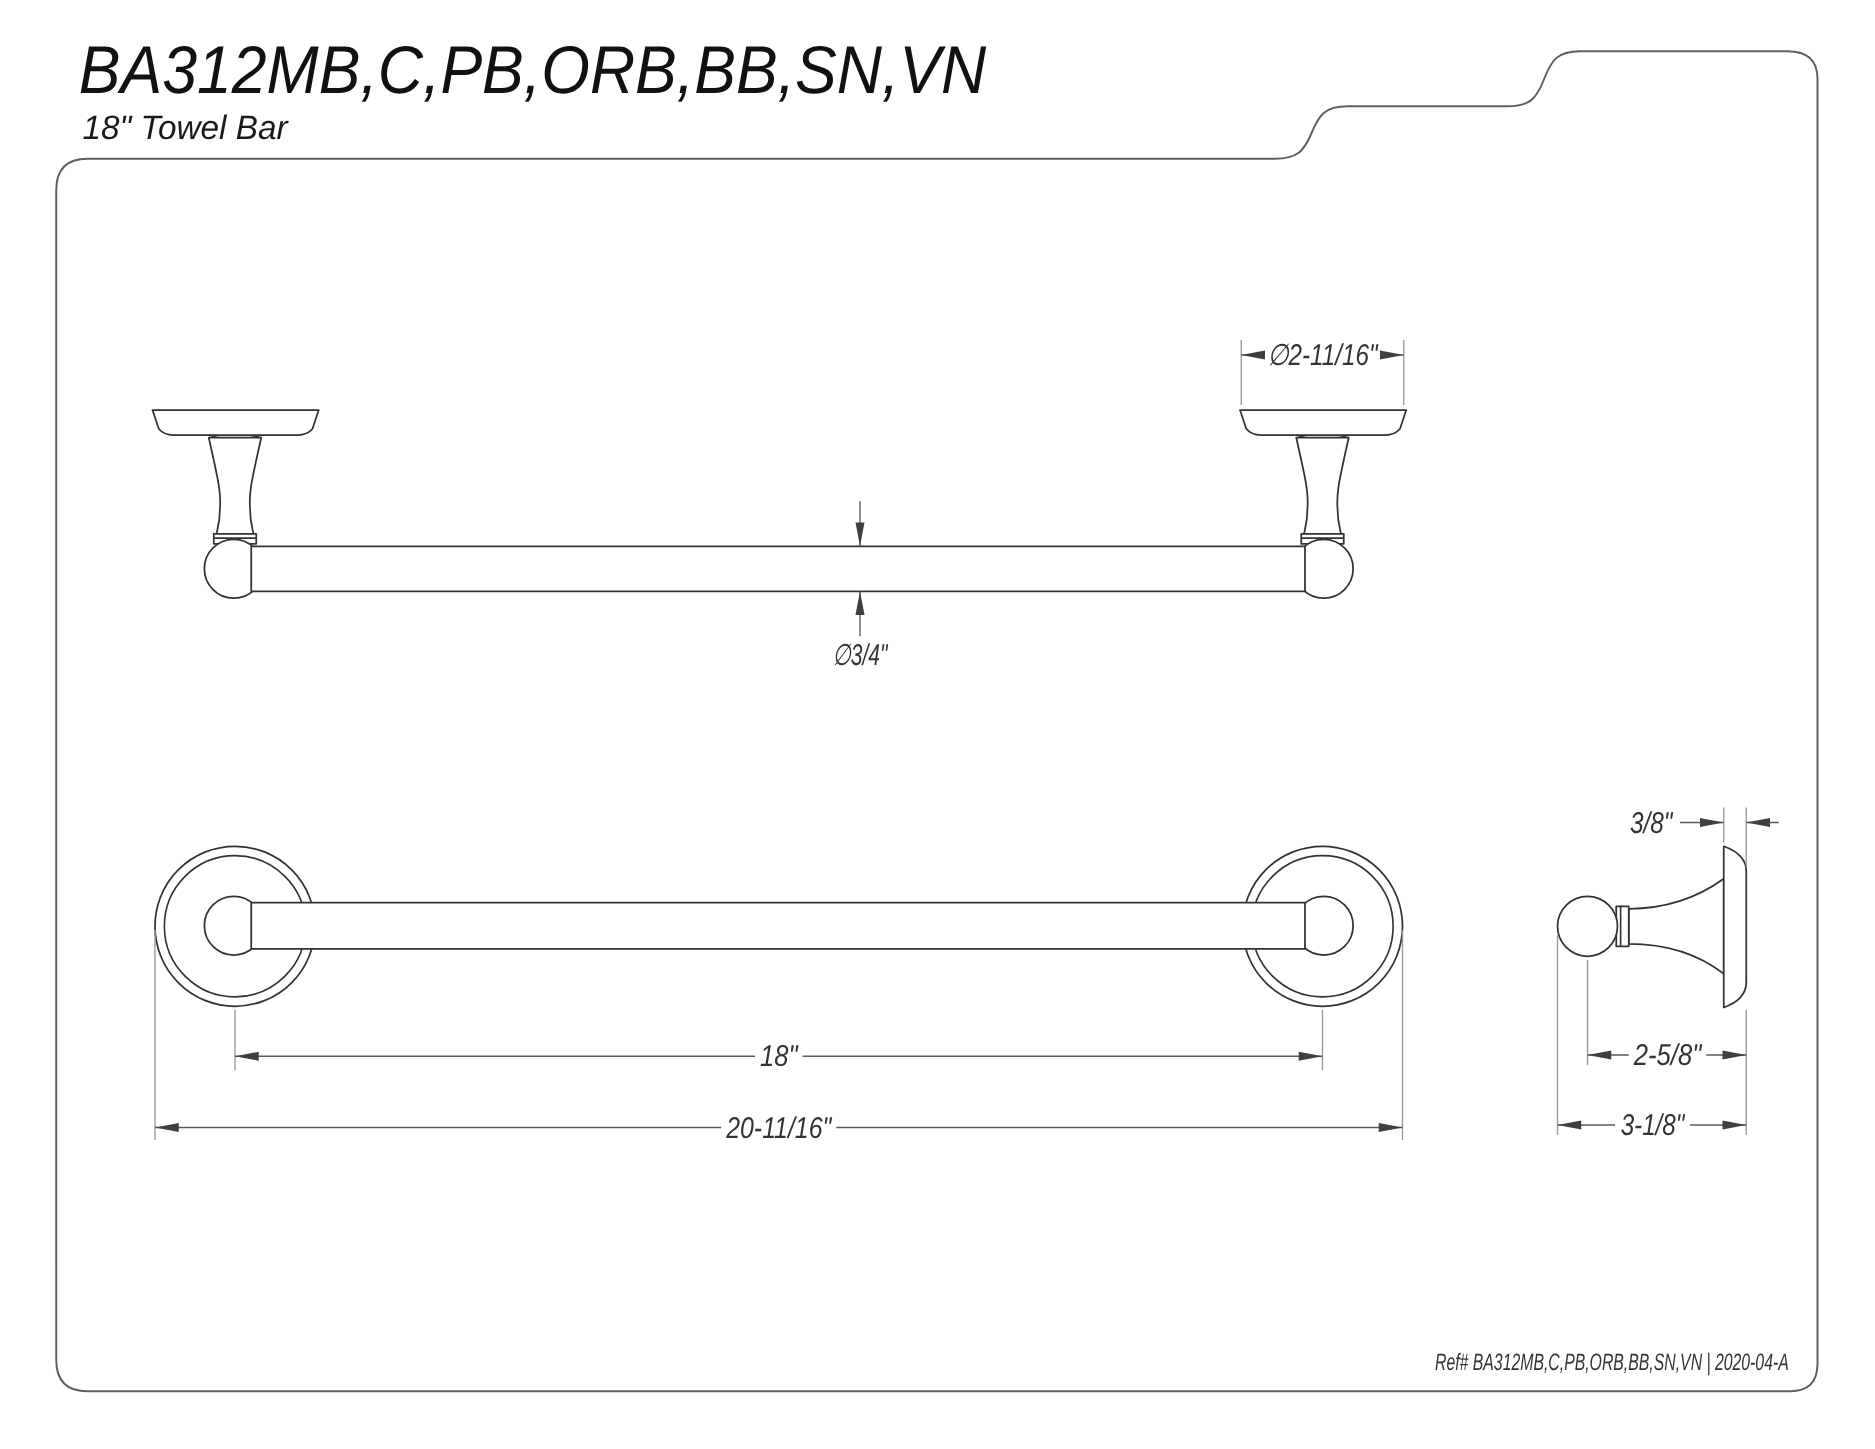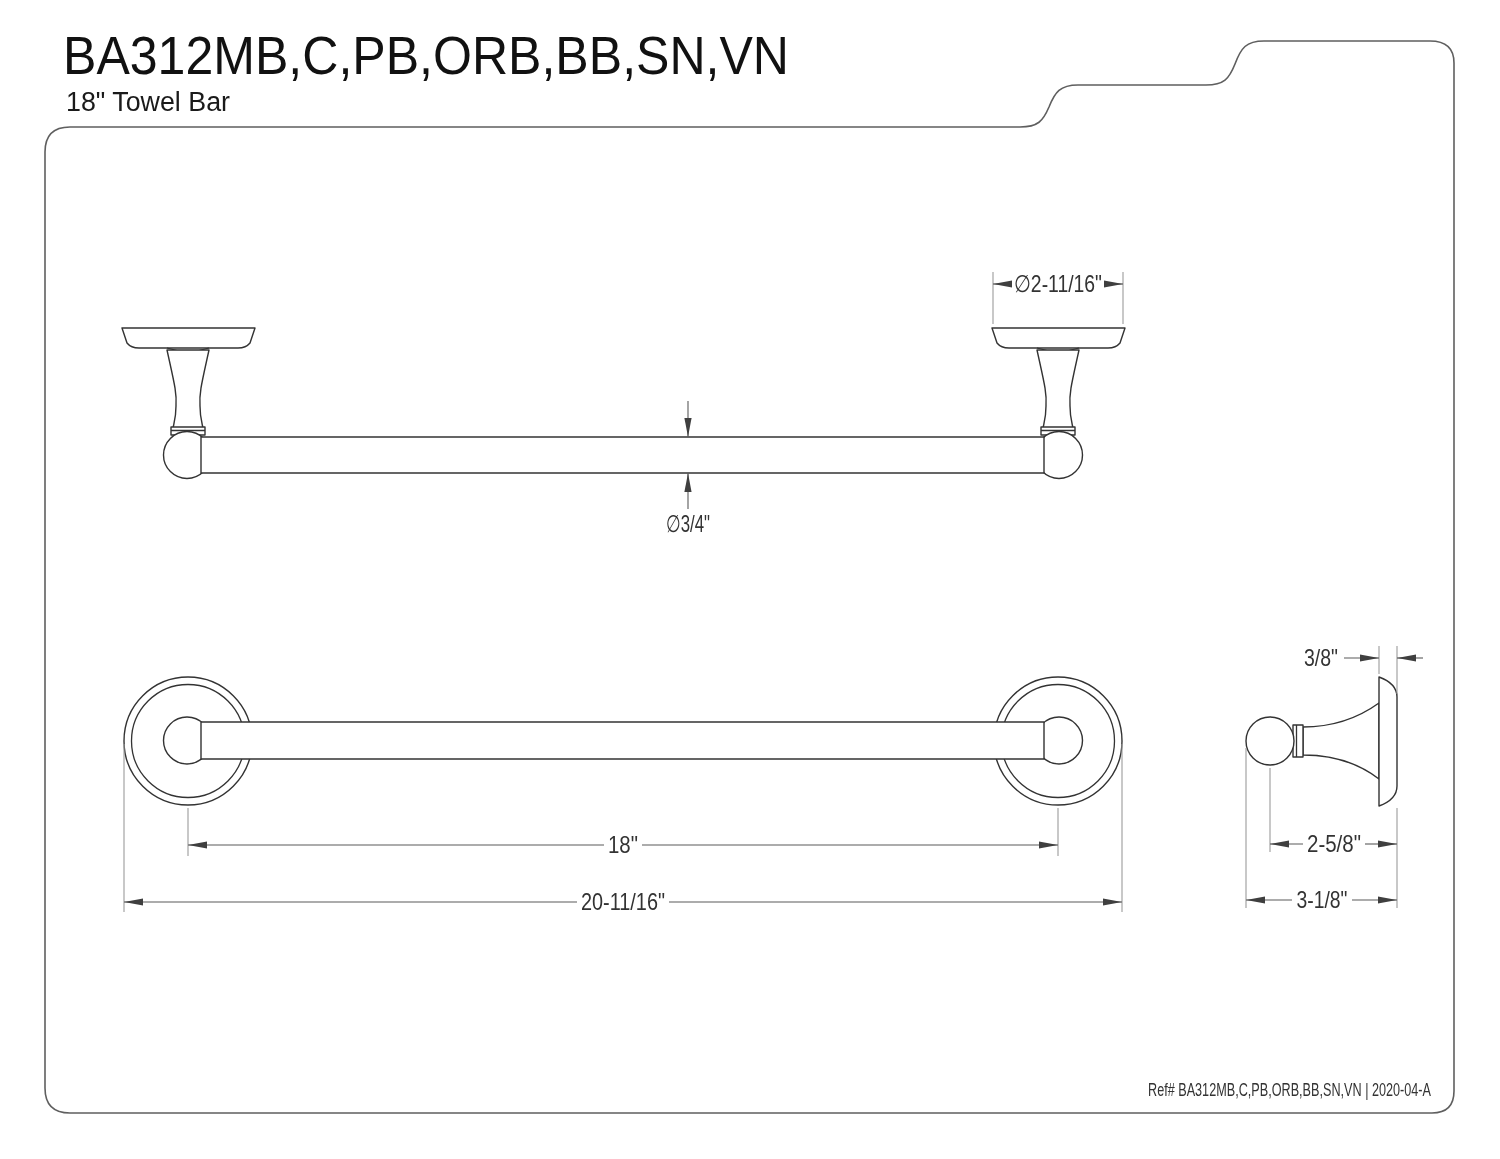--- a/index.html
+++ b/index.html
@@ -1,17 +1,17 @@
 <!DOCTYPE html>
 <html><head>
 <meta charset="utf-8">
 <style>
   html,body{margin:0;padding:0;background:#fff;}
   .page{position:relative;width:1500px;height:1159px;background:#fff;overflow:hidden;
-        font-family:"Liberation Sans",sans-serif;}
+        font-family:"Liberation Sans",sans-serif;font-style:italic;}
   svg{position:absolute;left:0;top:0;}
   .geo{fill:#ffffff;stroke:#333333;stroke-width:1.4;stroke-linejoin:round;}
   .geo-line{fill:none;stroke:#333333;stroke-width:1.3;}
   .ext{fill:none;stroke:#9b9b9b;stroke-width:1.1;}
   .dim{fill:none;stroke:#5a5a5a;stroke-width:1.1;}
   .arrow{fill:#3f3f3f;stroke:none;}
   .dimtext{font-family:"Liberation Sans",sans-serif;font-size:24px;fill:#333333;}
   .title{font-family:"Liberation Sans",sans-serif;font-size:54px;fill:#111111;}
   .subtitle{font-family:"Liberation Sans",sans-serif;font-size:27px;fill:#1a1a1a;}
   .footer{font-family:"Liberation Sans",sans-serif;font-size:19px;fill:#333333;}

